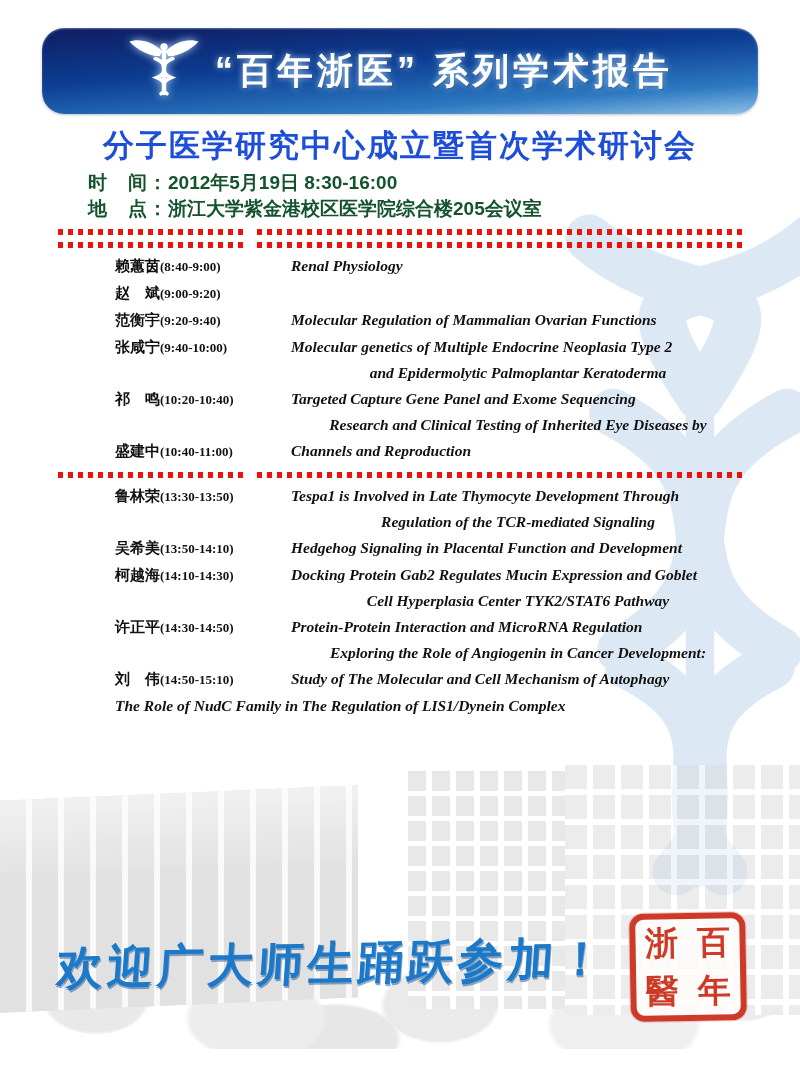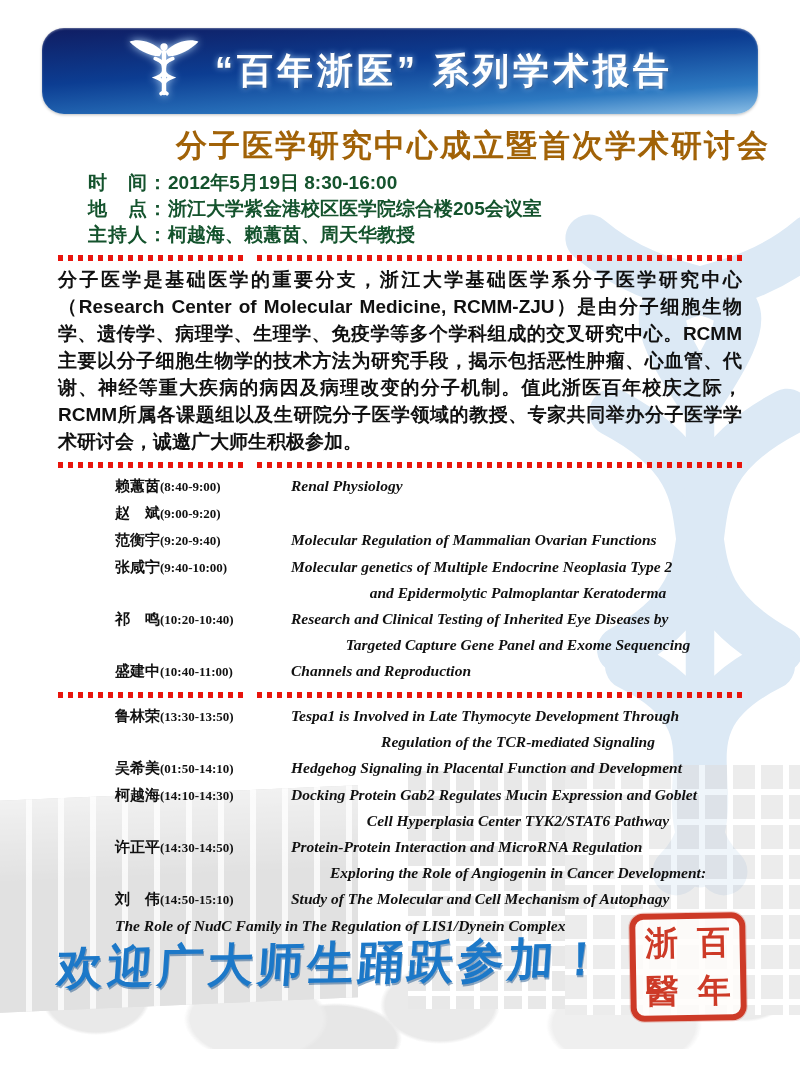--- a/index.html
+++ b/index.html
@@ -33,21 +33,21 @@
   .content{position:relative;z-index:1;}
 
   .banner{position:relative;width:716px;height:86px;margin:28px auto 0;border-radius:22px;
     background:linear-gradient(176deg,#101d62 0%,#0c3d92 42%,#2d79c1 78%,#8cbfe6 100%);
     display:flex;align-items:center;justify-content:center;gap:14px;
     box-shadow:inset 0 1px 2px rgba(255,255,255,.35), 0 1px 3px rgba(0,0,0,.25);}
   .banner-logo{width:74px;height:66px;flex:0 0 auto;filter:drop-shadow(0 0 4px rgba(190,225,255,.9));}
   .banner-title{color:#ffffff;font-size:36px;font-weight:bold;letter-spacing:4px;white-space:nowrap;
     text-shadow:0 0 6px rgba(170,215,255,.9),1px 1px 2px rgba(0,20,60,.6);}
 
-  .main-title{margin:13px 30px 5px;text-align:right;color:#a16207;font-size:31px;font-weight:800;
+  .main-title{margin:13px 30px 5px;text-align:center;color:#1d4ed8;font-size:31px;font-weight:800;
     letter-spacing:2px;line-height:38px;}
 
   .info-block{margin:2px 0 0 88px;font-size:19px;font-weight:bold;color:#14532d;line-height:26px;}
   .info-row .lbl{letter-spacing:1px;}
 
   .dotted-sep{display:flex;gap:14px;margin:7px 58px 5px;height:6px;}
   .dotted-sep .seg{height:6px;background:repeating-linear-gradient(90deg,#e8150d 0 5px,transparent 5px 10px);}
   .dotted-sep .seg.short{width:185px;}
   .dotted-sep .seg.long{flex:1;}
 
@@ -117,31 +117,27 @@
 
     <div class="main-title">分子医学研究中心成立暨首次学术研讨会</div>
 
     <div class="info-block">
       <div class="info-row">
         <span class="lbl">时　间：</span><span>2012年5月19日 8:30-16:00</span>
       </div>
       <div class="info-row">
         <span class="lbl">地　点：</span><span>浙江大学紫金港校区医学院综合楼205会议室</span>
       </div>
-      <div class="info-row">
-        <span class="lbl">主持人：</span><span>柯越海、赖蕙茵、周天华教授</span>
-      </div>
     </div>
 
     <div class="dotted-sep">
       <span class="seg short"></span>
         <span class="seg long"></span>
     </div>
 
-    <div class="intro">分子医学是基础医学的重要分支，浙江大学基础医学系分子医学研究中心（Research Center of Molecular Medicine, RCMM-ZJU）是由分子细胞生物学、遗传学、病理学、生理学、免疫学等多个学科组成的交叉研究中心。RCMM主要以分子细胞生物学的技术方法为研究手段，揭示包括恶性肿瘤、心血管、代谢、神经等重大疾病的病因及病理改变的分子机制。值此浙医百年校庆之际，RCMM所属各课题组以及生研院分子医学领域的教授、专家共同举办分子医学学术研讨会，诚邀广大师生积极参加。</div>
 
     <div class="dotted-sep">
       <span class="seg short"></span>
         <span class="seg long"></span>
     </div>
 
     <div class="session" id="morning-session">
         <div class="sched-row">
           <div class="sched-name"><span>赖蕙茵</span><span class="tm">(8:40-9:00)</span></div>
           <div class="sched-title">
@@ -160,22 +156,22 @@
         <div class="sched-row">
           <div class="sched-name"><span>张咸宁</span><span class="tm">(9:40-10:00)</span></div>
           <div class="sched-title">
             <div class="title-line">Molecular genetics of Multiple Endocrine Neoplasia Type 2</div>
             <div class="title-line">and Epidermolytic Palmoplantar Keratoderma</div>
           </div>
         </div>
         <div class="sched-row">
           <div class="sched-name"><span>祁　鸣</span><span class="tm">(10:20-10:40)</span></div>
           <div class="sched-title">
+            <div class="title-line">Targeted Capture Gene Panel and Exome Sequencing</div>
             <div class="title-line">Research and Clinical Testing of Inherited Eye Diseases by</div>
-            <div class="title-line">Targeted Capture Gene Panel and Exome Sequencing</div>
           </div>
         </div>
         <div class="sched-row">
           <div class="sched-name"><span>盛建中</span><span class="tm">(10:40-11:00)</span></div>
           <div class="sched-title">
             <div class="title-line">Channels and Reproduction</div>
           </div>
         </div>
       </div>
 
@@ -186,21 +182,21 @@
 
     <div class="session" id="afternoon-session">
         <div class="sched-row">
           <div class="sched-name"><span>鲁林荣</span><span class="tm">(13:30-13:50)</span></div>
           <div class="sched-title">
             <div class="title-line">Tespa1 is Involved in Late Thymocyte Development Through</div>
             <div class="title-line">Regulation of the TCR-mediated Signaling</div>
           </div>
         </div>
         <div class="sched-row">
-          <div class="sched-name"><span>吴希美</span><span class="tm">(01:50-14:10)</span></div>
+          <div class="sched-name"><span>吴希美</span><span class="tm">(13:50-14:10)</span></div>
           <div class="sched-title">
             <div class="title-line">Hedgehog Signaling in Placental Function and Development</div>
           </div>
         </div>
         <div class="sched-row">
           <div class="sched-name"><span>柯越海</span><span class="tm">(14:10-14:30)</span></div>
           <div class="sched-title">
             <div class="title-line">Docking Protein Gab2 Regulates Mucin Expression and Goblet</div>
             <div class="title-line">Cell Hyperplasia Center TYK2/STAT6 Pathway</div>
           </div>

